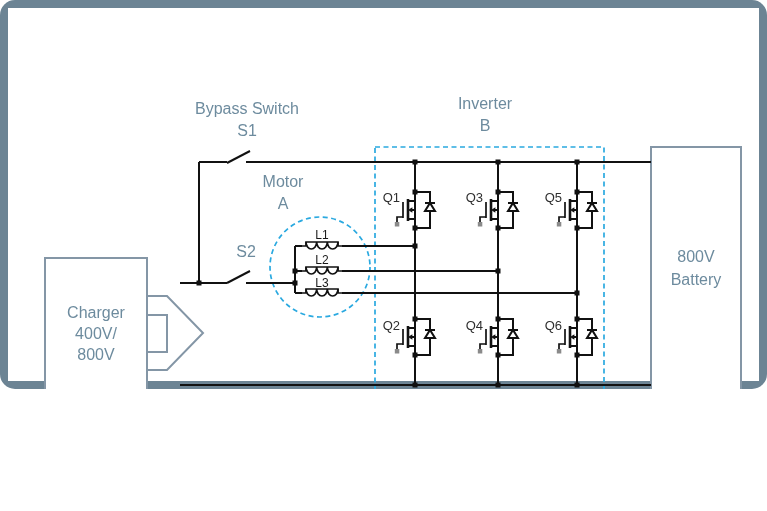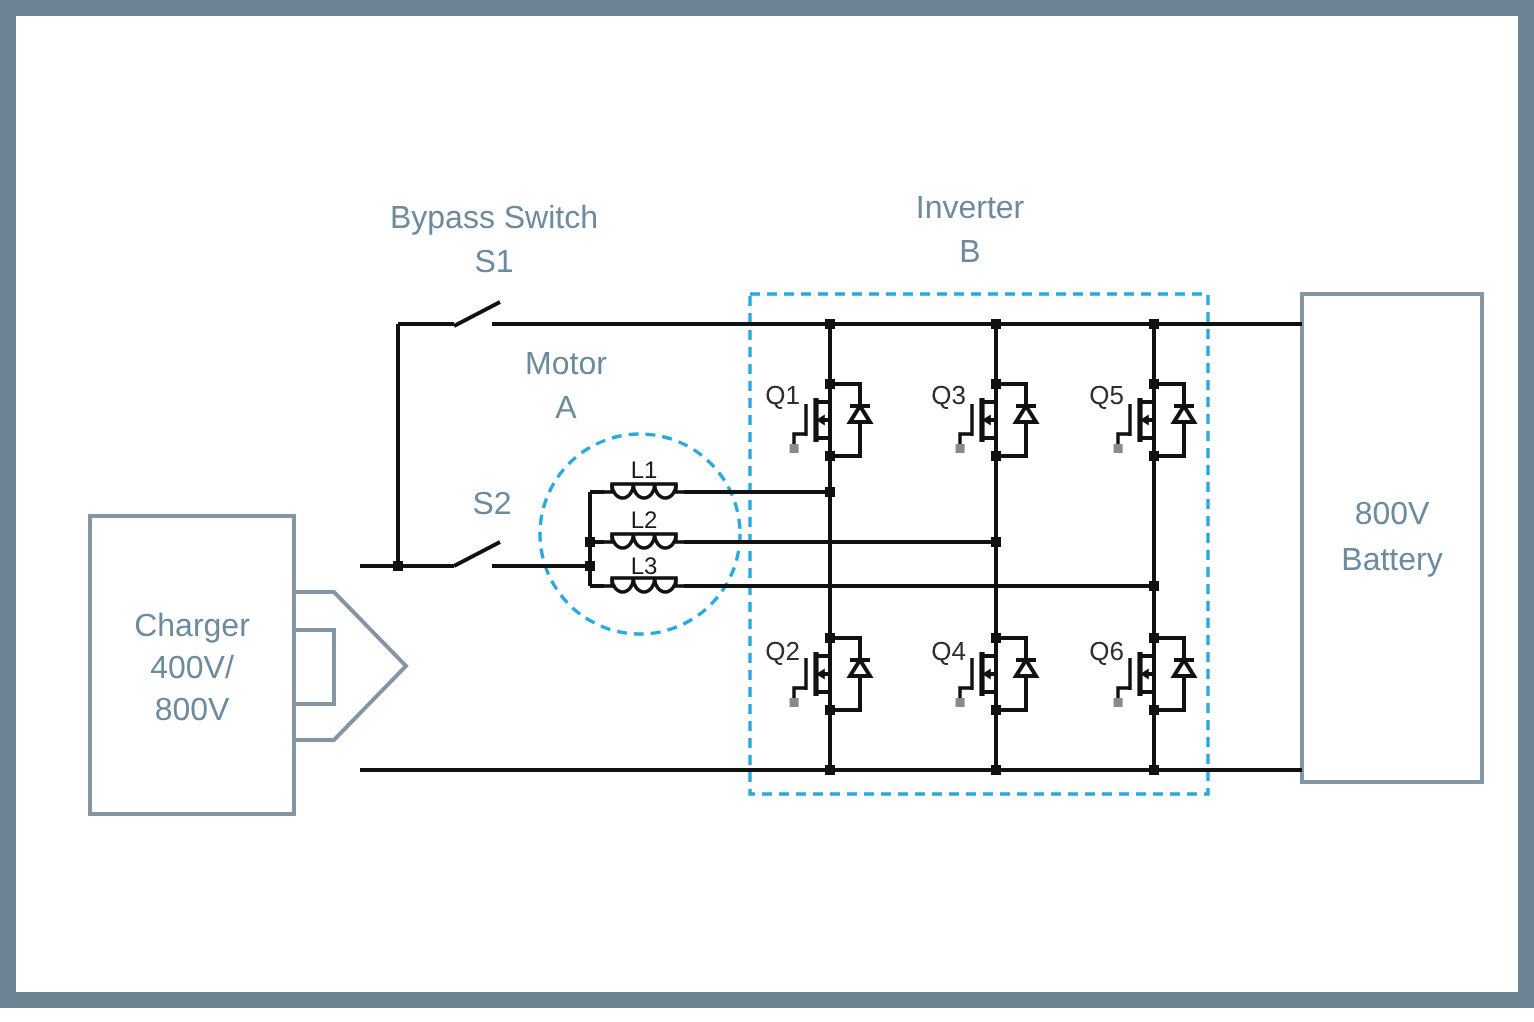--- a/index.html
+++ b/index.html
@@ -1,16 +1,16 @@
 <!DOCTYPE html>
 <html style="--wire: #111111; --label: #6d8b9e; --box: #8496a6; --dashed: #2aa9e0; --frame: #6c8494; --pad: #8a8a8a;"><head>
 <meta charset="utf-8">
 <style>
   html,body{margin:0;padding:0;background:#ffffff;}
-  .stage{position:relative;width:767px;height:504px;overflow:hidden;}
+  .stage{position:relative;width:767px;height:389px;overflow:hidden;border-radius:15px;}
   .frame{position:absolute;inset:0;border:8px solid var(--frame,#6c8494);background:#ffffff;box-sizing:border-box;}
   svg{position:absolute;left:0;top:0;}
   .w{stroke:var(--wire,#111);stroke-width:2;fill:none;}
   .wc{stroke:var(--wire,#111);stroke-width:1.7;fill:none;}
   .dotf{fill:var(--wire,#111);stroke:none;}
   .pad{fill:var(--pad,#8a8a8a);stroke:none;}
   .box{fill:#ffffff;stroke:var(--box,#8496a6);stroke-width:2;}
   .arrow{fill:none;stroke:var(--box,#8496a6);stroke-width:2;stroke-linejoin:miter;}
   .dash{fill:none;stroke:var(--dashed,#2aa9e0);stroke-width:1.7;stroke-dasharray:5 3.5;}
   text{font-family:"Liberation Sans",sans-serif;}

